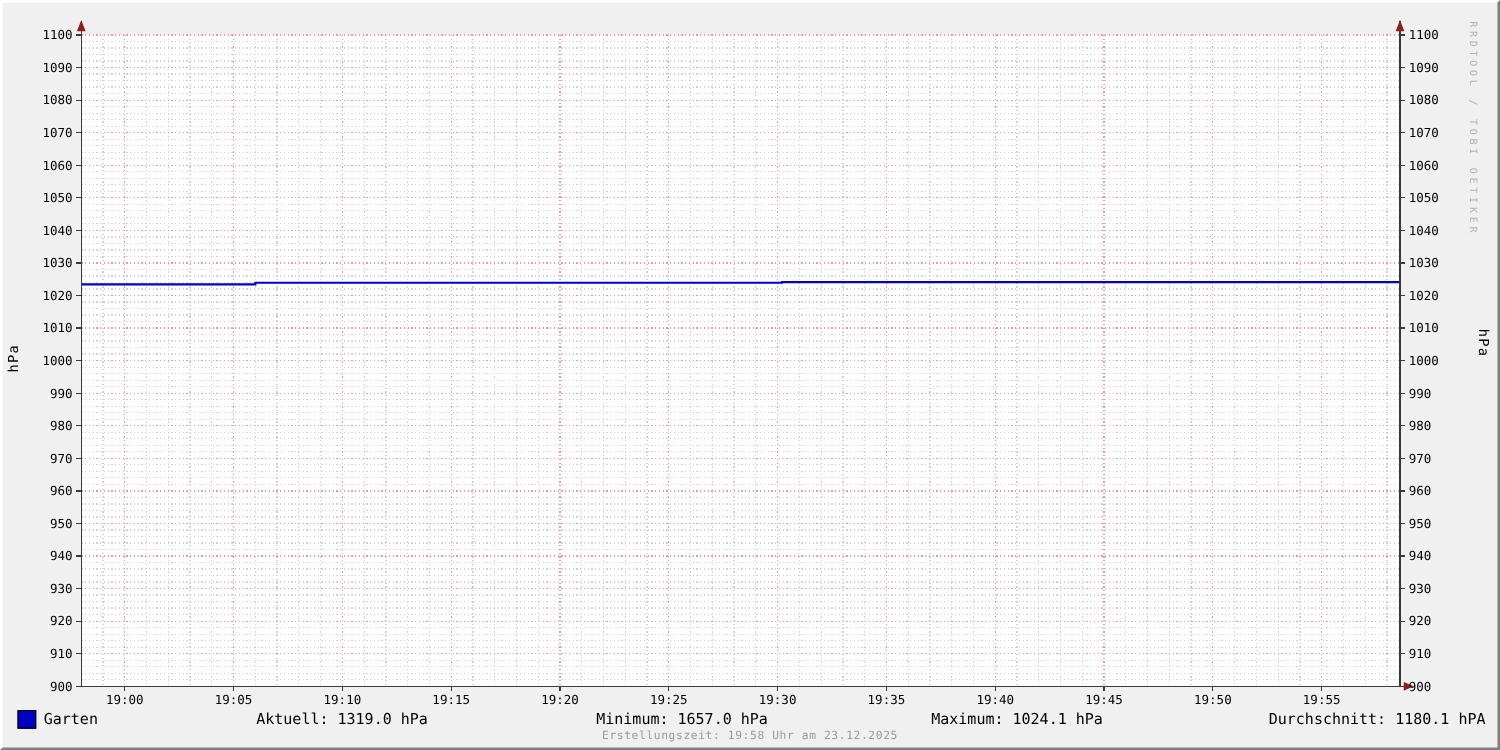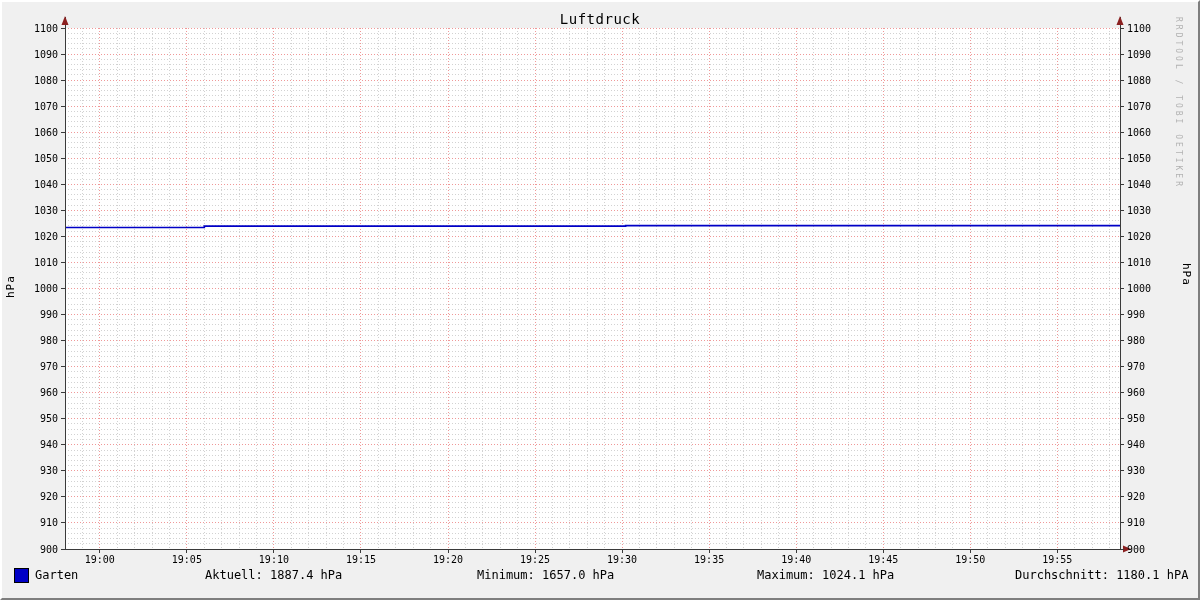--- a/index.html
+++ b/index.html
@@ -18,30 +18,29 @@
   .unit.right{left:1193px;top:263px;transform:rotate(90deg);transform-origin:0 0;}
   .watermark{position:absolute;left:1183px;top:17px;transform:rotate(90deg);
     transform-origin:0 0;font-size:8px;letter-spacing:3px;color:#b2b2b2;white-space:nowrap;}
   .legend-row{position:absolute;left:0;top:567px;width:1200px;height:16px;font-size:12px;}
   .swatch{position:absolute;left:14px;top:1px;width:13px;height:13px;
     border:1px solid #000;}
   .series-label{position:absolute;left:35px;top:0;line-height:16px;}
   .stat{position:absolute;top:0;line-height:16px;white-space:nowrap;}
   .stat.aktuell{left:205px;}
   .stat.minimum{left:477px;}
-  .stat.maximum{left:745px;margin-left:12px;}
+  .stat.maximum{left:745px;}
   .stat.durchschnitt{left:1015px;}
   .footer{position:absolute;left:0;top:584px;width:100%;text-align:center;
     font-size:9px;color:#9a9a9a;letter-spacing:0.5px;}
 </style>
 </head>
 <body>
 
 <div class="graph">
-  <div class="title">Luftdruck</div>
 
   <svg id="chart" width="1200" height="600">
       <g>
         <rect x="65" y="28" width="1055" height="521" fill="#ffffff"></rect>
       </g>
       <g>
         <line x1="65" y1="543.79" x2="1120" y2="543.79" stroke="#d2d2d2" stroke-width="1" stroke-dasharray="1 2" shape-rendering="crispEdges"></line>
         <line x1="65" y1="538.5799999999999" x2="1120" y2="538.5799999999999" stroke="#d2d2d2" stroke-width="1" stroke-dasharray="1 2" shape-rendering="crispEdges"></line>
         <line x1="65" y1="533.37" x2="1120" y2="533.37" stroke="#d2d2d2" stroke-width="1" stroke-dasharray="1 2" shape-rendering="crispEdges"></line>
         <line x1="65" y1="528.16" x2="1120" y2="528.16" stroke="#d2d2d2" stroke-width="1" stroke-dasharray="1 2" shape-rendering="crispEdges"></line>
@@ -329,21 +328,22 @@
     </svg>
 
   <div class="unit left">hPa</div>
   <div class="unit right">hPa</div>
 
   <div class="watermark">RRDTOOL / TOBI OETIKER</div>
 
   <div class="legend-row">
     <span class="swatch" style="background: rgb(0, 0, 198);"></span>
     <span class="series-label">Garten</span>
-    <span class="stat aktuell">Aktuell: 1887.4 hPa</span>
+    <span class="stat aktuell">Aktuell: 1319.0 hPa</span>
     <span class="stat minimum">Minimum: 1657.0 hPa</span>
     <span class="stat maximum">Maximum: 1024.1 hPa</span>
     <span class="stat durchschnitt">Durchschnitt: 1180.1 hPA</span>
   </div>
 
+  <div class="footer">Erstellungszeit: 19:58 Uhr am 23.12.2025</div>
 
   <div class="bevel"></div>
 </div>
 
 </body></html>

